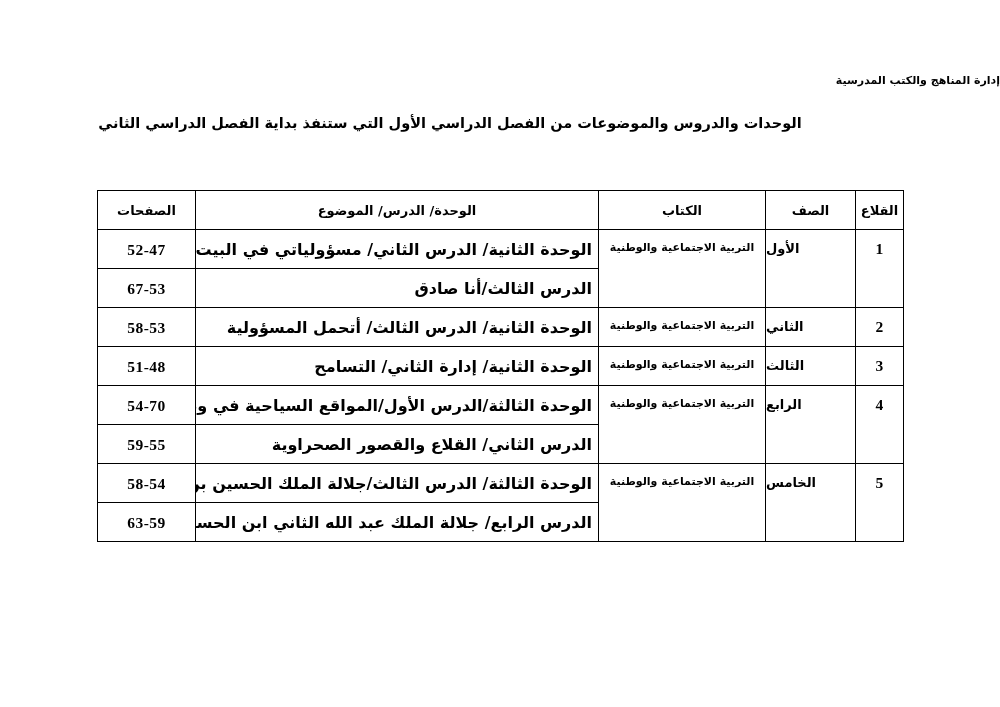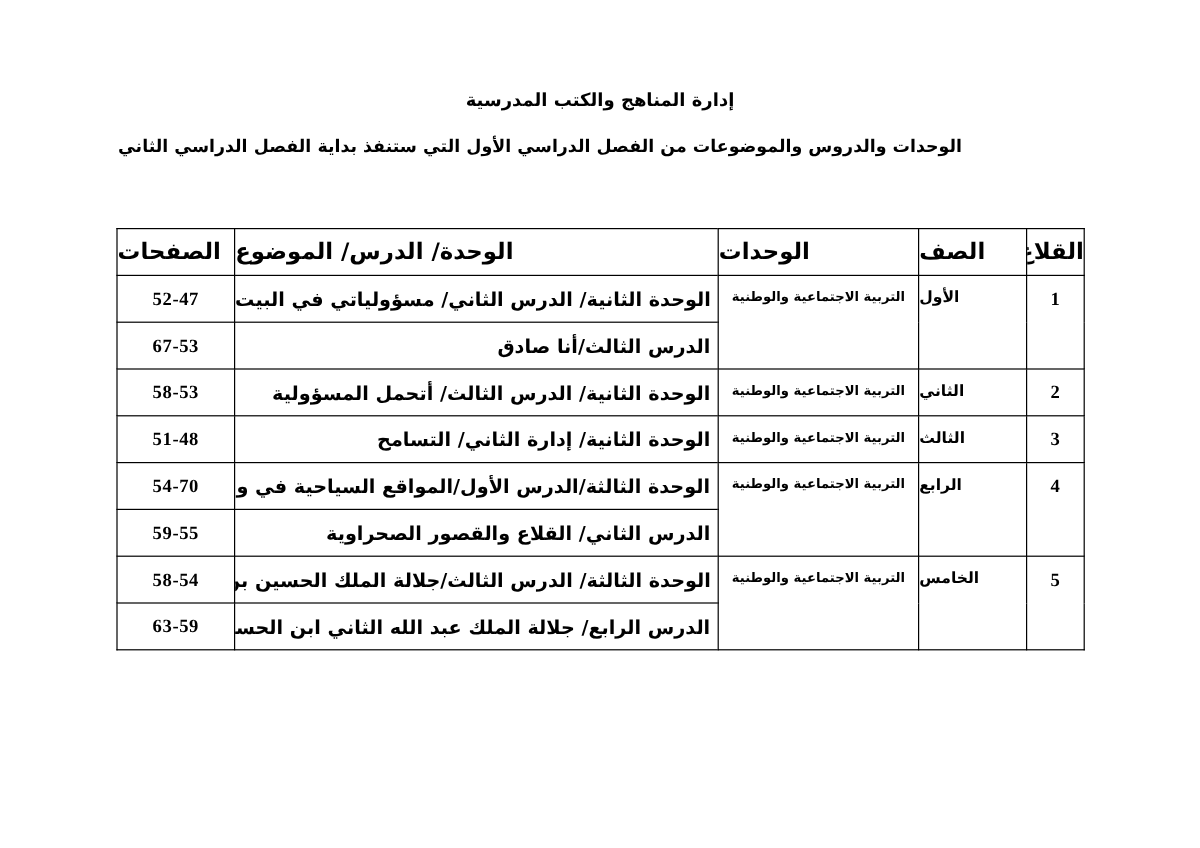--- a/index.html
+++ b/index.html
@@ -13,22 +13,21 @@
     position: relative;
     overflow: hidden;
     font-family: "DejaVu Sans", sans-serif;
     color: #000000;
   }
   .doc-title {
     position: absolute;
     top: 74px;
     left: 0;
     width: 1000px;
-    text-align: center;
-    font-size: 15px;
+    font-size: 11px;
     font-weight: bold;
     direction: rtl;
   }
   .doc-subtitle {
     position: absolute;
     top: 115px;
     left: 0;
     width: 900px;
     text-align: center;
     font-size: 14.5px;
@@ -47,23 +46,23 @@
   .main-table th, .main-table td {
     border: 1px solid #000000;
     font-weight: bold;
     color: #000000;
     padding: 0;
     overflow: hidden;
   }
   .main-table thead tr { height: 39px; }
   .main-table tbody tr { height: 39px; }
   .main-table th {
-    text-align: left;
+    text-align: center;
     vertical-align: middle;
-    font-size: 19px;
+    font-size: 13px;
     white-space: nowrap;
   }
   td.cell-topic {
     text-align: right;
     vertical-align: middle;
     padding-right: 6px;
     padding-left: 3px;
     font-size: 16px;
     white-space: nowrap;
   }
@@ -110,21 +109,21 @@
     <col style="width:48px">
     <col style="width:90px">
     <col style="width:167px">
     <col style="width:403px">
     <col style="width:98px">
   </colgroup>
   <thead>
     <tr>
       <th>القلاع</th>
       <th>الصف</th>
-      <th>الوحدات</th>
+      <th>الكتاب</th>
       <th>الوحدة/ الدرس/ الموضوع</th>
       <th>الصفحات</th>
     </tr>
   </thead>
   <tbody id="table-body">
       <tr>
         <td class="cell-number" rowspan="2"><span class="num">1</span></td>
         <td class="cell-grade" rowspan="2">الأول</td>
         <td class="cell-book" rowspan="2">التربية الاجتماعية والوطنية</td>
         <td class="cell-topic">الوحدة الثانية/ الدرس الثاني/ مسؤولياتي في البيت</td>

